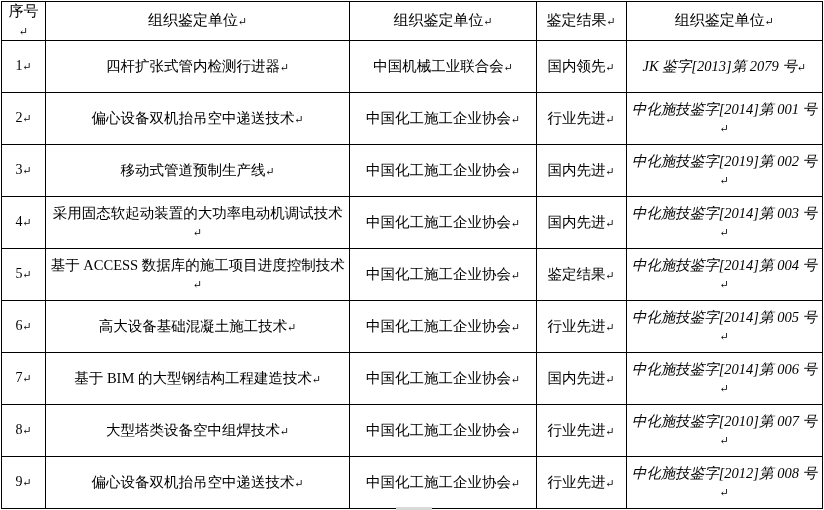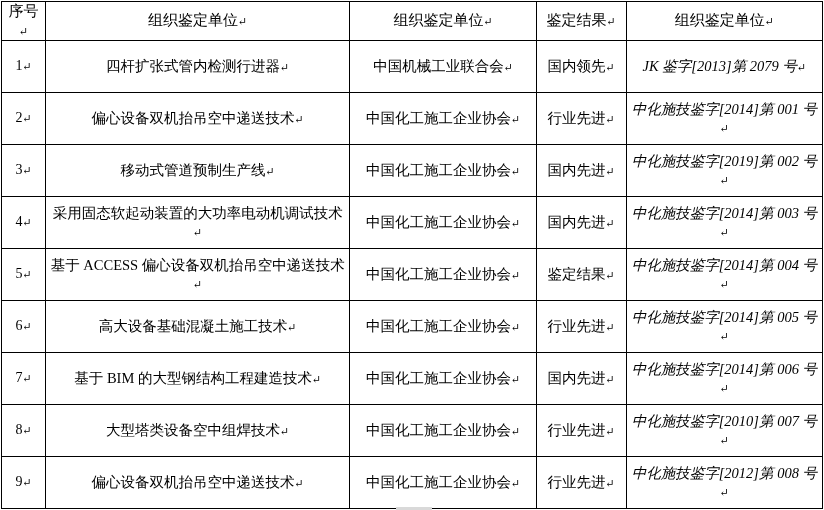--- a/index.html
+++ b/index.html
@@ -123,21 +123,21 @@
       </tr>
       <tr>
         <td class="idx"><span class="cell-inner">4</span><span class="pilcrow">↵</span></td>
         <td class="name"><span class="cell-inner">采用固态软起动装置的大功率电动机调试技术</span><span class="pilcrow">↵</span></td>
         <td class="org"><span class="cell-inner">中国化工施工企业协会</span><span class="pilcrow">↵</span></td>
         <td class="res"><span class="cell-inner">国内先进</span><span class="pilcrow">↵</span></td>
         <td class="cert"><span class="cell-inner">中化施技鉴字[2014]第 003 号</span><span class="pilcrow">↵</span></td>
       </tr>
       <tr>
         <td class="idx"><span class="cell-inner">5</span><span class="pilcrow">↵</span></td>
-        <td class="name"><span class="cell-inner">基于 ACCESS 偏心设备双机抬吊空中递送技术</span><span class="pilcrow">↵</span></td>
+        <td class="name"><span class="cell-inner">基于 ACCESS 数据库的施工项目进度控制技术</span><span class="pilcrow">↵</span></td>
         <td class="org"><span class="cell-inner">中国化工施工企业协会</span><span class="pilcrow">↵</span></td>
         <td class="res"><span class="cell-inner">鉴定结果</span><span class="pilcrow">↵</span></td>
         <td class="cert"><span class="cell-inner">中化施技鉴字[2014]第 004 号</span><span class="pilcrow">↵</span></td>
       </tr>
       <tr>
         <td class="idx"><span class="cell-inner">6</span><span class="pilcrow">↵</span></td>
         <td class="name"><span class="cell-inner">高大设备基础混凝土施工技术</span><span class="pilcrow">↵</span></td>
         <td class="org"><span class="cell-inner">中国化工施工企业协会</span><span class="pilcrow">↵</span></td>
         <td class="res"><span class="cell-inner">行业先进</span><span class="pilcrow">↵</span></td>
         <td class="cert"><span class="cell-inner">中化施技鉴字[2014]第 005 号</span><span class="pilcrow">↵</span></td>

